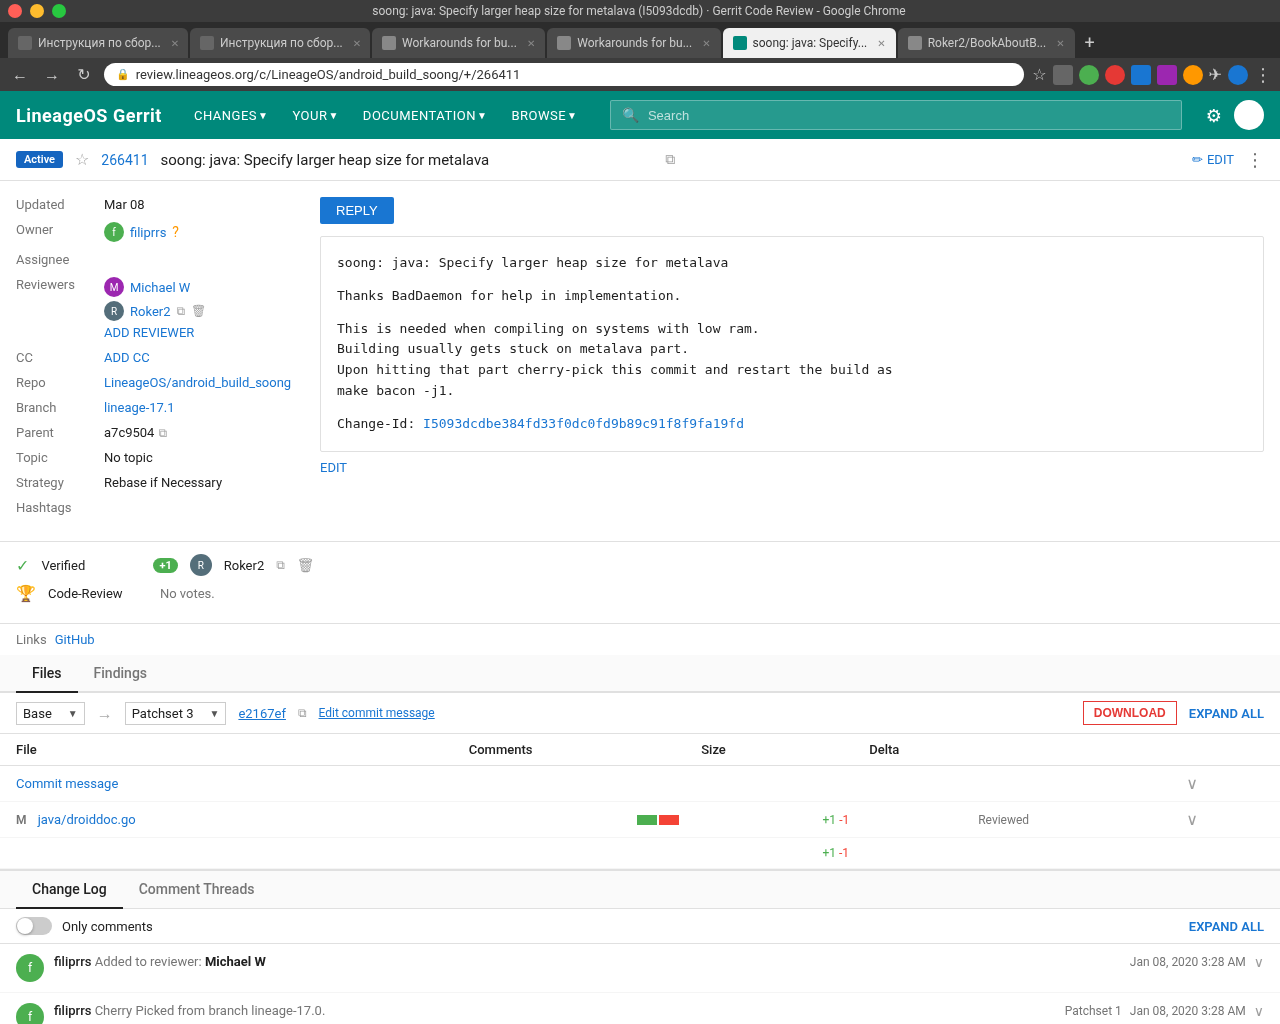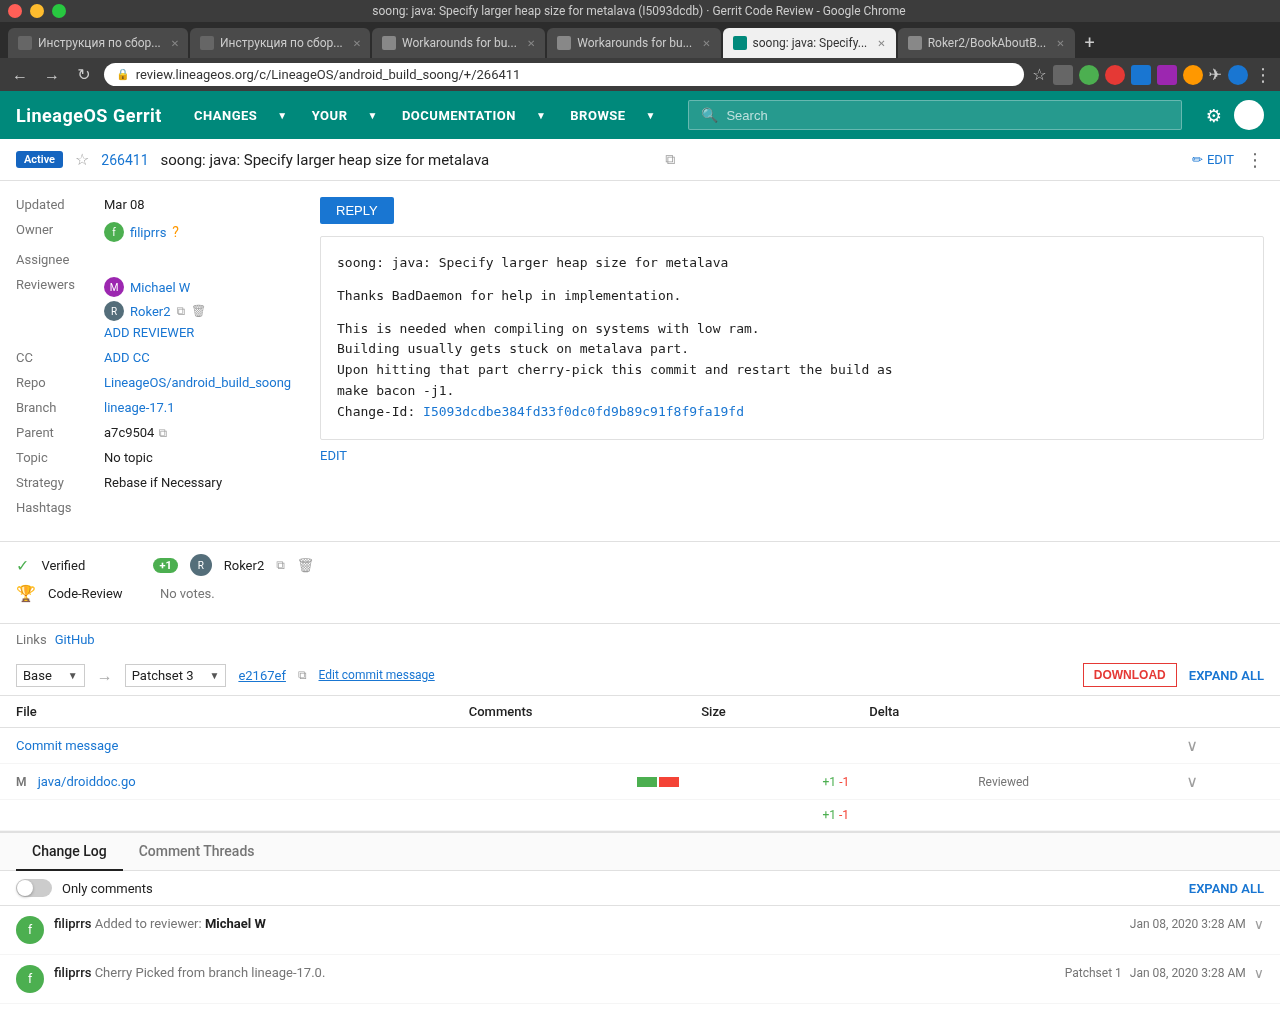--- a/index.html
+++ b/index.html
@@ -29,21 +29,21 @@
     .url-bar { flex: 1; background: #fff; border-radius: 20px; padding: 4px 12px; font-size: 13px; color: #333; display: flex; align-items: center; gap: 6px; }
     .url-lock { color: #555; font-size: 11px; }
     .url-text { flex: 1; }
     .browser-actions { display: flex; align-items: center; gap: 6px; }
     .browser-action-icon { width: 20px; height: 20px; background: #666; border-radius: 3px; }
 
     
     .app-header { background: #00897b; color: #fff; display: flex; align-items: center; padding: 0 16px; height: 48px; gap: 24px; }
     .app-logo { font-size: 18px; font-weight: 700; letter-spacing: 0.5px; white-space: nowrap; }
     .nav-menu { display: flex; align-items: center; gap: 8px; }
-    .nav-item { color: #fff; font-size: 13px; font-weight: 700; padding: 4px 8px; cursor: pointer; display: flex; align-items: center; gap: 20px; text-transform: uppercase; letter-spacing: 0.5px; }
+    .nav-item { color: #fff; font-size: 13px; font-weight: 400; padding: 4px 8px; cursor: pointer; display: flex; align-items: center; gap: 1px; text-transform: uppercase; letter-spacing: 0.5px; }
     .nav-item .arrow { font-size: 10px; }
     .search-bar { flex: 1; max-width: 600px; background: rgba(255,255,255,0.15); border: 1px solid rgba(255,255,255,0.3); border-radius: 2px; padding: 6px 12px; color: #fff; font-size: 13px; display: flex; align-items: center; gap: 8px; }
     .search-input { background: transparent; border: none; outline: none; color: #fff; font-size: 13px; flex: 1; }
     .search-input::placeholder { color: rgba(255,255,255,0.7); }
     .header-actions { display: flex; align-items: center; gap: 12px; margin-left: auto; }
     .header-icon { color: #fff; font-size: 18px; cursor: pointer; }
 
     
     .change-header { background: #fff; padding: 10px 16px; display: flex; align-items: center; gap: 12px; border-bottom: 1px solid #e0e0e0; }
     .active-badge { background: #1565c0; color: #fff; font-size: 11px; font-weight: 600; padding: 2px 8px; border-radius: 3px; }
@@ -328,21 +328,21 @@
       <div class="meta-row">
         <span class="meta-label">Hashtags</span>
       </div>
     </div>
 
     <div class="commit-panel">
       <button class="reply-btn">REPLY</button>
       <div class="commit-message-box">
         <div style="margin-bottom:12px;">soong: java: Specify larger heap size for metalava</div>
         <div style="margin-bottom:12px;">Thanks BadDaemon for help in implementation.</div>
-        <div style="">This is needed when compiling on systems with low ram.<br>Building usually gets stuck on metalava part.<br>Upon hitting that part cherry-pick this commit and restart the build as<br>make bacon -j1.</div>
+        <div style="margin-bottom:12px;">This is needed when compiling on systems with low ram.<br>Building usually gets stuck on metalava part.<br>Upon hitting that part cherry-pick this commit and restart the build as<br>make bacon -j1.</div>
         <div>
           <span>Change-Id:</span>
           <a class="commit-link" href="#">I5093dcdbe384fd33f0dc0fd9b89c91f8f9fa19fd</a>
         </div>
       </div>
       <a class="edit-link" href="#">EDIT</a>
     </div>
   </div>
 
   <div class="votes-section">
@@ -360,20 +360,24 @@
       <span class="vote-label">Code-Review</span>
       <span class="vote-no">No votes.</span>
     </div>
   </div>
 
   <div class="links-section">
     <span class="links-label">Links</span>
     <a class="meta-link" href="#">GitHub</a>
   </div>
 
+  <div class="files-findings-tabs">
+    <span class="ff-tab active">Files</span>
+    <span class="ff-tab">Findings</span>
+  </div>
 
   <div class="patchset-toolbar">
     <span class="patchset-select">
       <span>Base</span>
       <span class="patchset-arrow">▼</span>
     </span>
     <span class="divider-arrow">→</span>
     <span class="patchset-select">
       <span>Patchset 3</span>
       <span class="patchset-arrow">▼</span>

